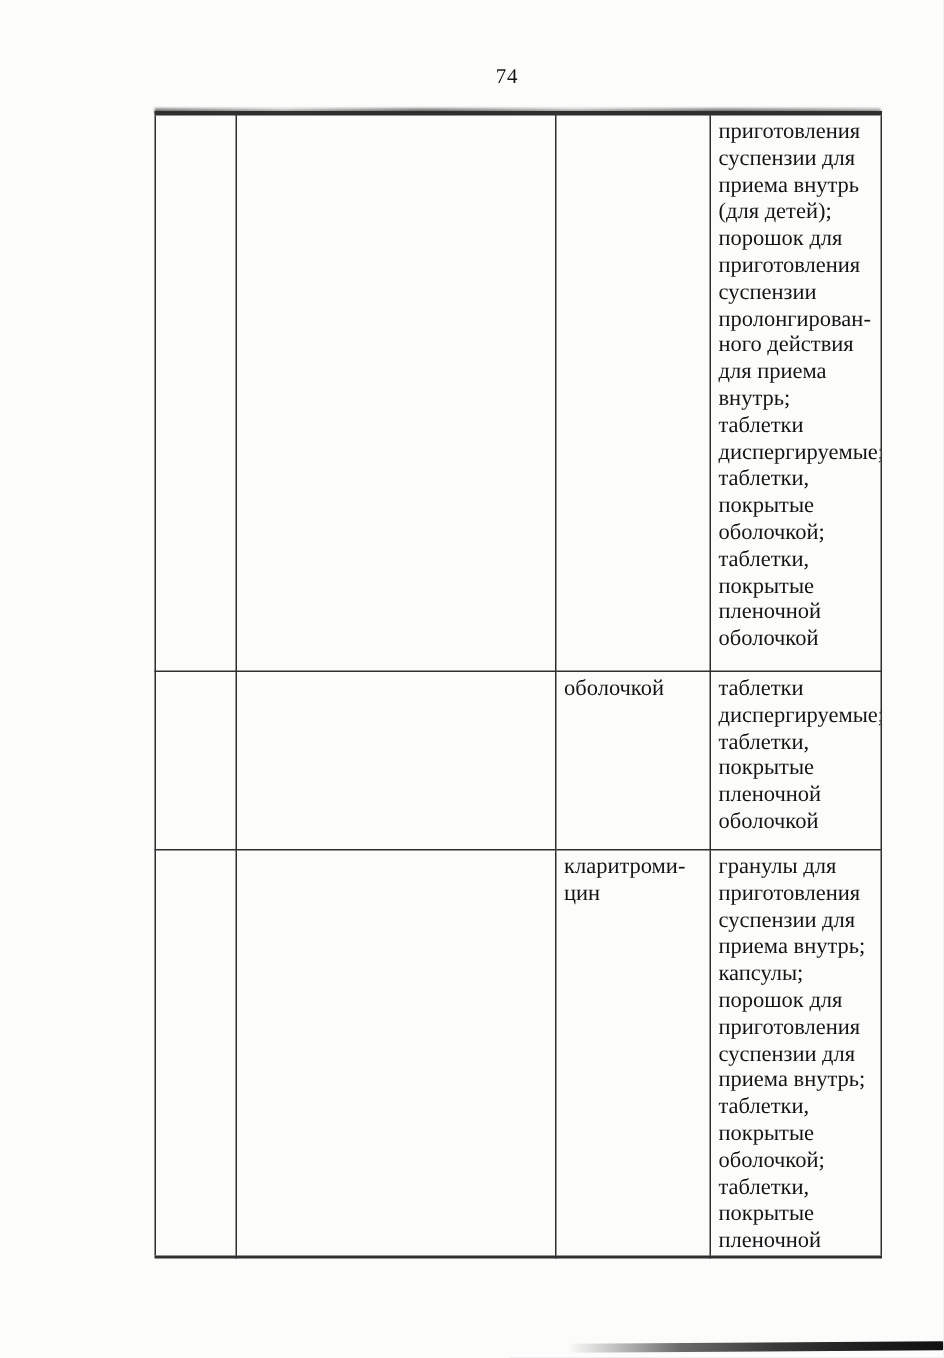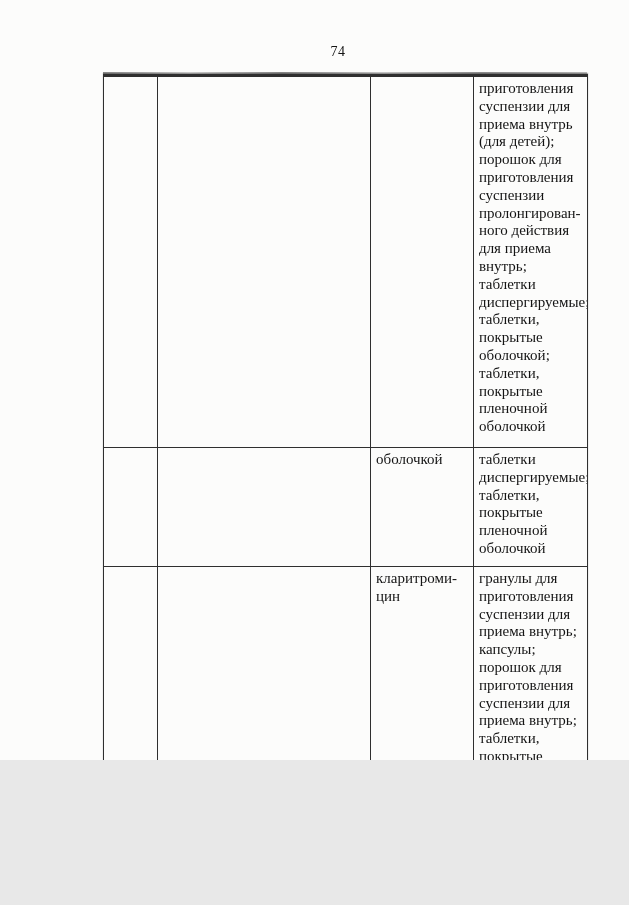--- a/index.html
+++ b/index.html
@@ -4,21 +4,21 @@
 <style>
   html, body {
     margin: 0;
     padding: 0;
     background: #e8e8e8;
     font-family: "Liberation Serif", "DejaVu Serif", serif;
   }
   .page {
     position: relative;
     width: 629px;
-    height: 760px;
+    height: 905px;
     background: var(--page-bg, #fcfcfb);
     overflow: hidden;
     color: var(--text, #141414);
   }
   .page-number {
     position: absolute;
     top: 44px;
     left: 103px;
     width: 470px;
     text-align: center;

